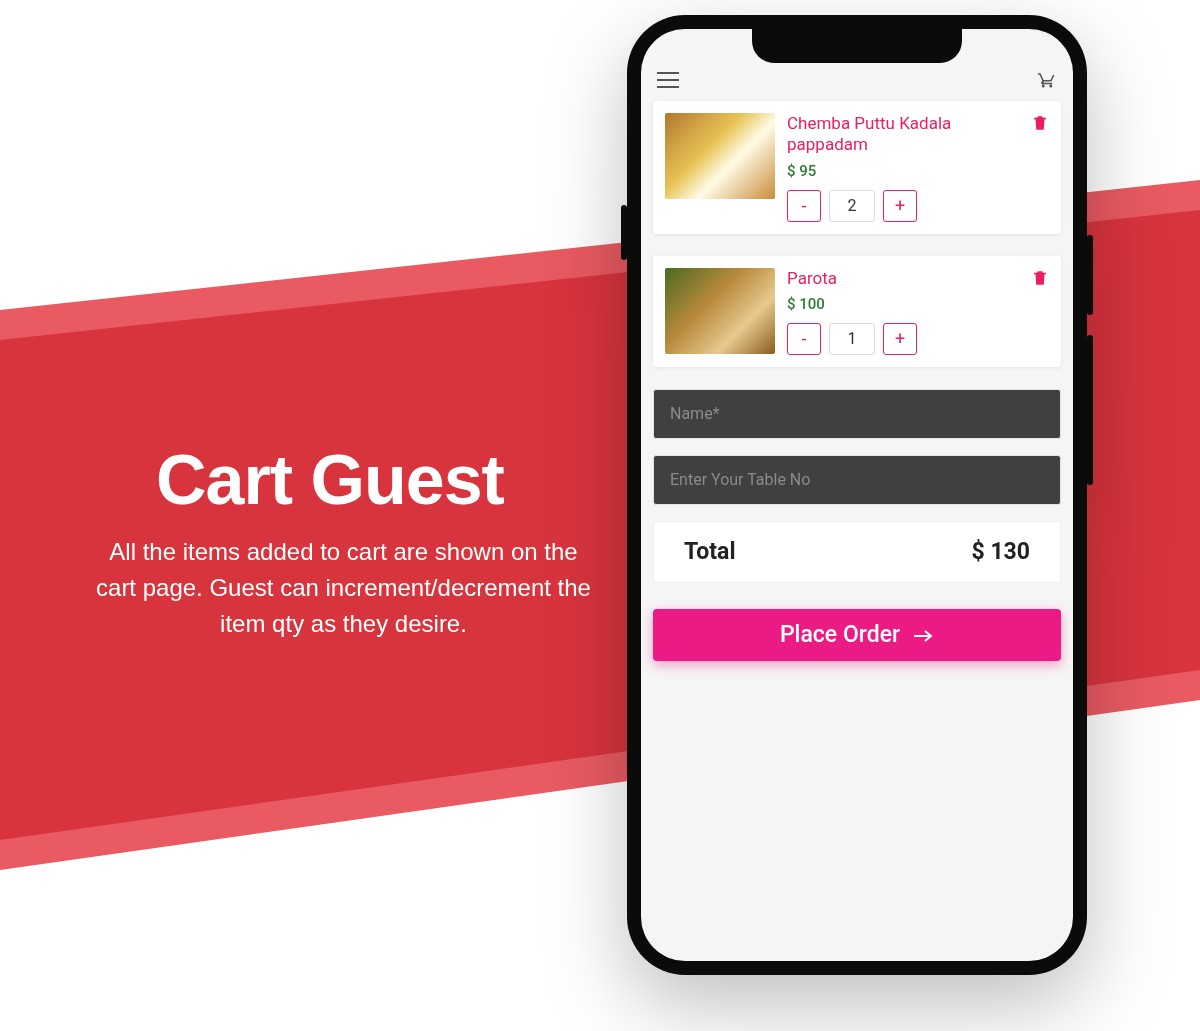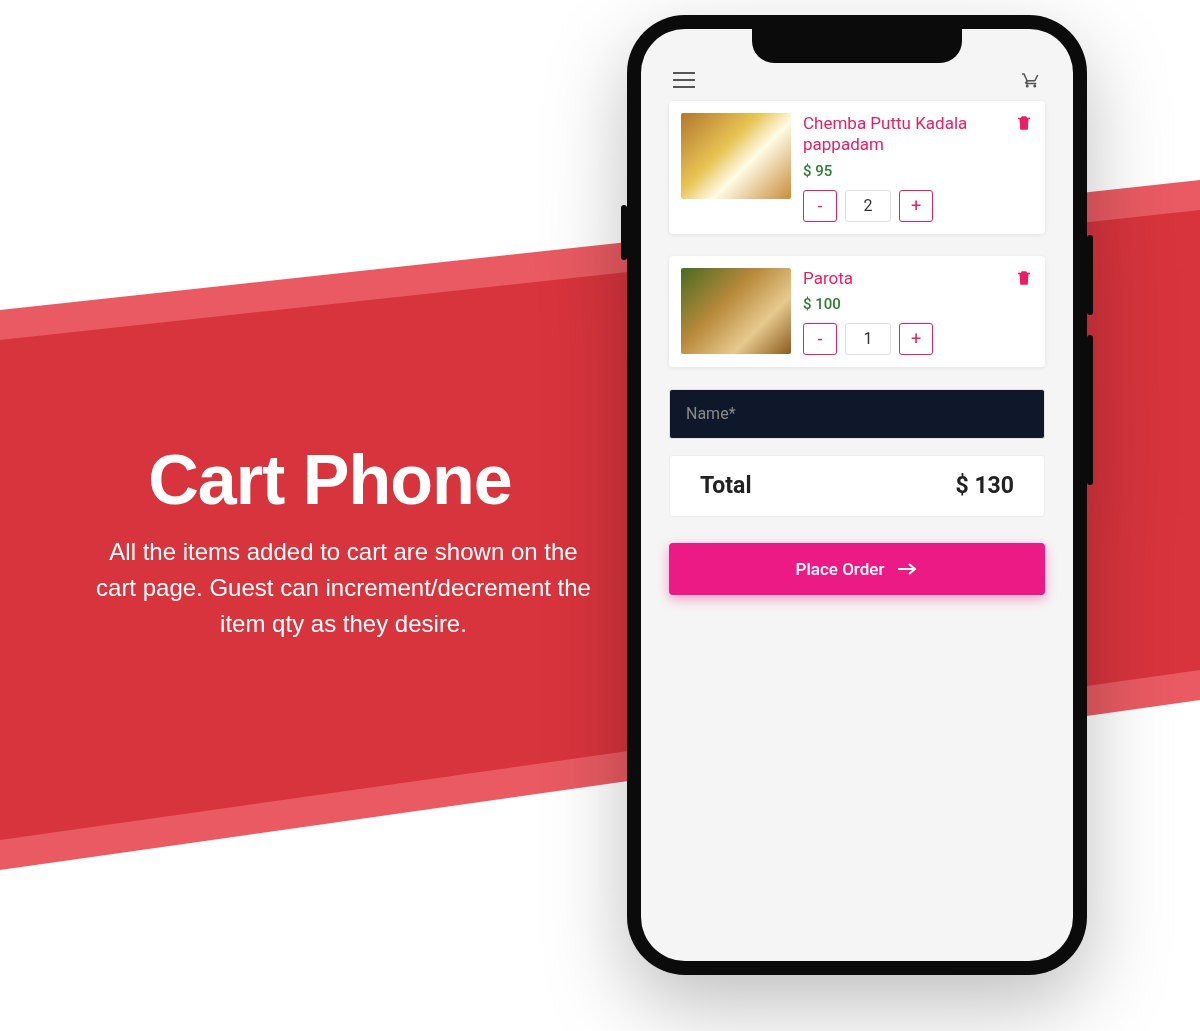--- a/index.html
+++ b/index.html
@@ -100,21 +100,21 @@
     transform: translateX(-50%);
     width: 210px; height: 36px;
     background: #0b0b0b;
     border-bottom-left-radius: 22px;
     border-bottom-right-radius: 22px;
     z-index: 20;
   }
 
   
   .app {
-    padding: 44px 28px 16px;
+    padding: 44px 12px 16px;
   }
   .topbar {
     display: flex;
     justify-content: space-between;
     align-items: center;
     height: 28px;
     padding: 0 4px 10px;
   }
   .hamburger, .cart-icon {
     color: #555;
@@ -182,21 +182,21 @@
     width: 46px; height: 32px;
     border: 1px solid #ddd;
     border-radius: 3px;
     display: flex;
     align-items: center; justify-content: center;
     font-size: 16px;
     color: #333;
   }
 
   .field {
-    background: #0f172a;
+    background: #404040;
     border: 1px solid #e2e2e2;
     border-radius: 3px;
     height: 50px;
     display: flex;
     align-items: center;
     padding: 0 16px;
     color: #8a8a8a;
     font-size: 16px;
     margin-bottom: 16px;
   }
@@ -218,36 +218,36 @@
 
   .place-order {
     background: #ec1a84;
     color: #fff;
     height: 52px;
     border-radius: 4px;
     display: flex;
     align-items: center;
     justify-content: center;
     gap: 14px;
-    font-size: 17px;
+    font-size: 23px;
     font-weight: 500;
     cursor: pointer;
     box-shadow: 0 4px 12px rgba(236,26,132,0.4);
   }
 </style>
 </head>
 <body>
 
 <svg class="ribbon" viewBox="0 0 1200 1031" preserveAspectRatio="none">
   <polygon points="0,310 1200,180 1200,700 0,870" fill="#e95a62"></polygon>
   <polygon points="0,340 1200,210 1200,670 0,840" fill="#d8343d"></polygon>
 </svg>
 
 <div class="promo">
-  <h1>Cart Phone</h1>
+  <h1>Cart Guest</h1>
   <p>All the items added to cart are shown on the cart page. Guest can increment/decrement the item qty as they desire.</p>
 </div>
 
 <div class="phone-wrap">
   <div class="phone">
     <div class="phone-left-btn"></div>
     <div class="screen">
       <div class="notch"></div>
 
       <div class="app">
@@ -297,20 +297,21 @@
             </div>
           </div>
           <span class="trash">
             <svg width="18" height="20" viewBox="0 0 24 24" fill="#e91e63">
                 <path d="M6 7h12l-1 14H7L6 7zm3-4h6l1 2h4v2H4V5h4l1-2z"></path>
               </svg>
           </span>
         </div>
 
         <div class="field">Name*</div>
+        <div class="field">Enter Your Table No</div>
 
         <div class="total-row">
           <span>Total</span>
           <span>$ 130</span>
         </div>
 
         <div class="place-order">
           <span>Place Order</span>
           <span>
             <svg width="20" height="12" viewBox="0 0 20 12" fill="none" stroke="#fff" stroke-width="2">

